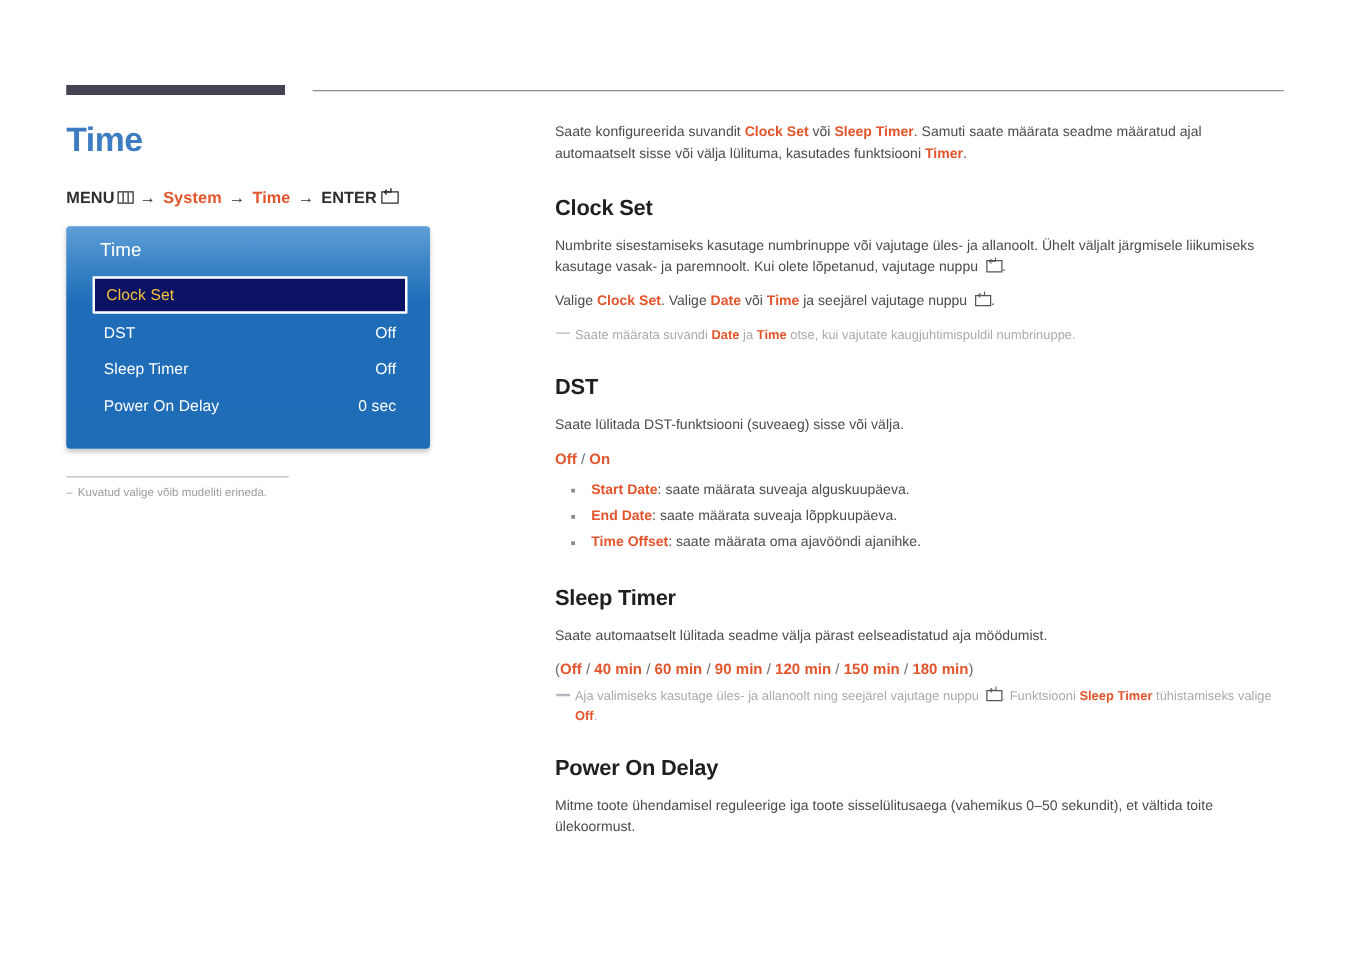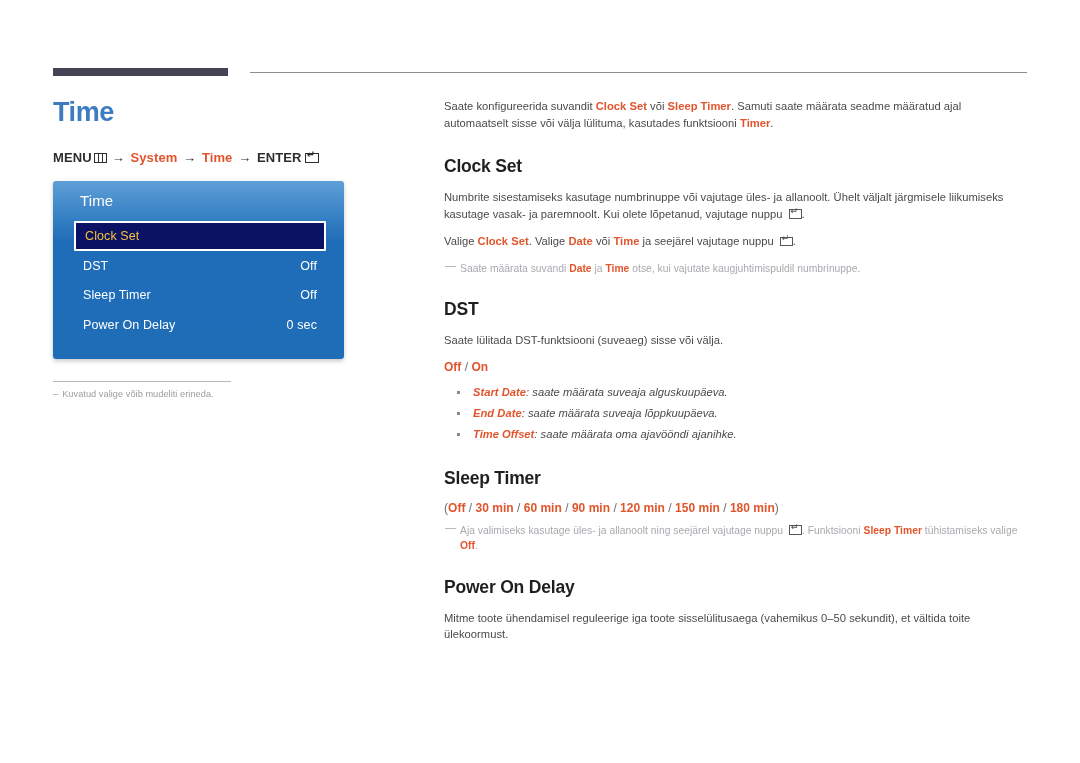--- a/index.html
+++ b/index.html
@@ -228,21 +228,20 @@
     margin: 0 0 8px 0;
     letter-spacing: 0.02px;
   }
   .opts .sep { color: #6d6d72; font-weight: normal; }
   .opts .paren { color: #6d6d72; font-weight: normal; }
 
   ul.bullets {
     list-style: none;
     margin: 0 0 4px 0;
     padding: 0;
-    font-style: italic;
   }
   ul.bullets li {
     position: relative;
     font-size: 11.2px;
     line-height: 21px;
     color: #4a4a4a;
     padding-left: 29px;
     letter-spacing: 0.02px;
   }
   ul.bullets li::before {
@@ -326,22 +325,23 @@
   <p class="opts"><span>Off</span><span class="sep"> / </span><span>On</span></p>
 
   <ul class="bullets">
     <li><b>Start Date</b><span>: saate määrata suveaja alguskuupäeva.</span></li>
     <li><b>End Date</b><span>: saate määrata suveaja lõppkuupäeva.</span></li>
     <li><b>Time Offset</b><span>: saate määrata oma ajavööndi ajanihke.</span></li>
   </ul>
 
   <h2 class="sec">Sleep Timer</h2>
 
-
-  <p class="opts"><span class="paren">(</span><span>Off</span><span class="sep"> / </span><span>30 min</span><span class="sep"> / </span><span>60 min</span><span class="sep"> / </span><span>90 min</span><span class="sep"> / </span><span>120 min</span><span class="sep"> / </span><span>150 min</span><span class="sep"> / </span><span>180 min</span><span class="paren">)</span></p>
+  <p class="body-p">Saate automaatselt lülitada seadme välja pärast eelseadistatud aja möödumist.</p>
+
+  <p class="opts"><span class="paren">(</span><span>Off</span><span class="sep"> / </span><span>40 min</span><span class="sep"> / </span><span>60 min</span><span class="sep"> / </span><span>90 min</span><span class="sep"> / </span><span>120 min</span><span class="sep"> / </span><span>150 min</span><span class="sep"> / </span><span>180 min</span><span class="paren">)</span></p>
 
   <p class="note"><span>Aja valimiseks kasutage üles- ja allanoolt ning seejärel vajutage nuppu </span><span class="enter-icon small"></span><span>. Funktsiooni </span><span class="red">Sleep Timer</span><span> tühistamiseks valige </span><span class="red">Off</span><span>.</span></p>
 
   <h2 class="sec">Power On Delay</h2>
 
   <p class="body-p">Mitme toote ühendamisel reguleerige iga toote sisselülitusaega (vahemikus 0–50 sekundit), et vältida toite ülekoormust.</p>
 
 </div>
 
 </body></html>

